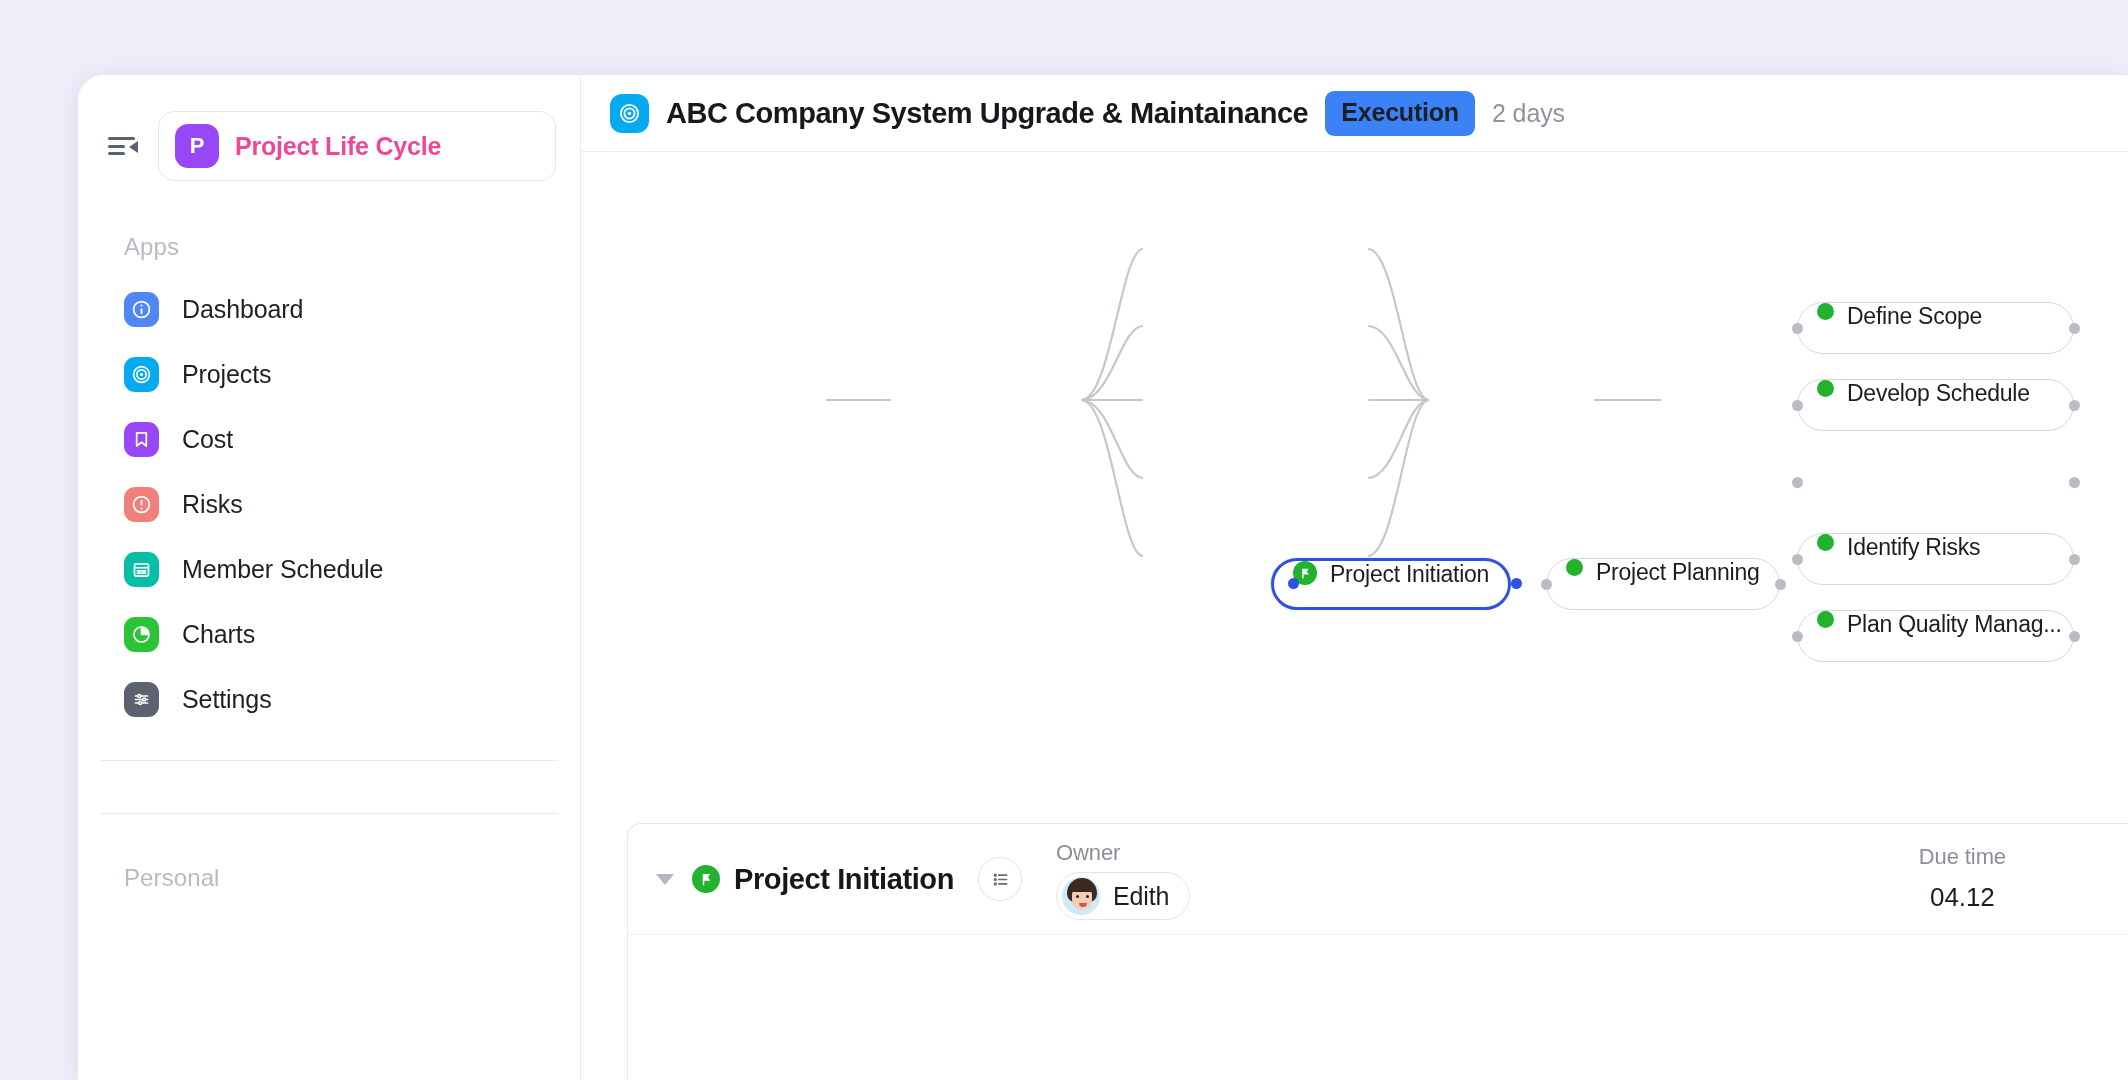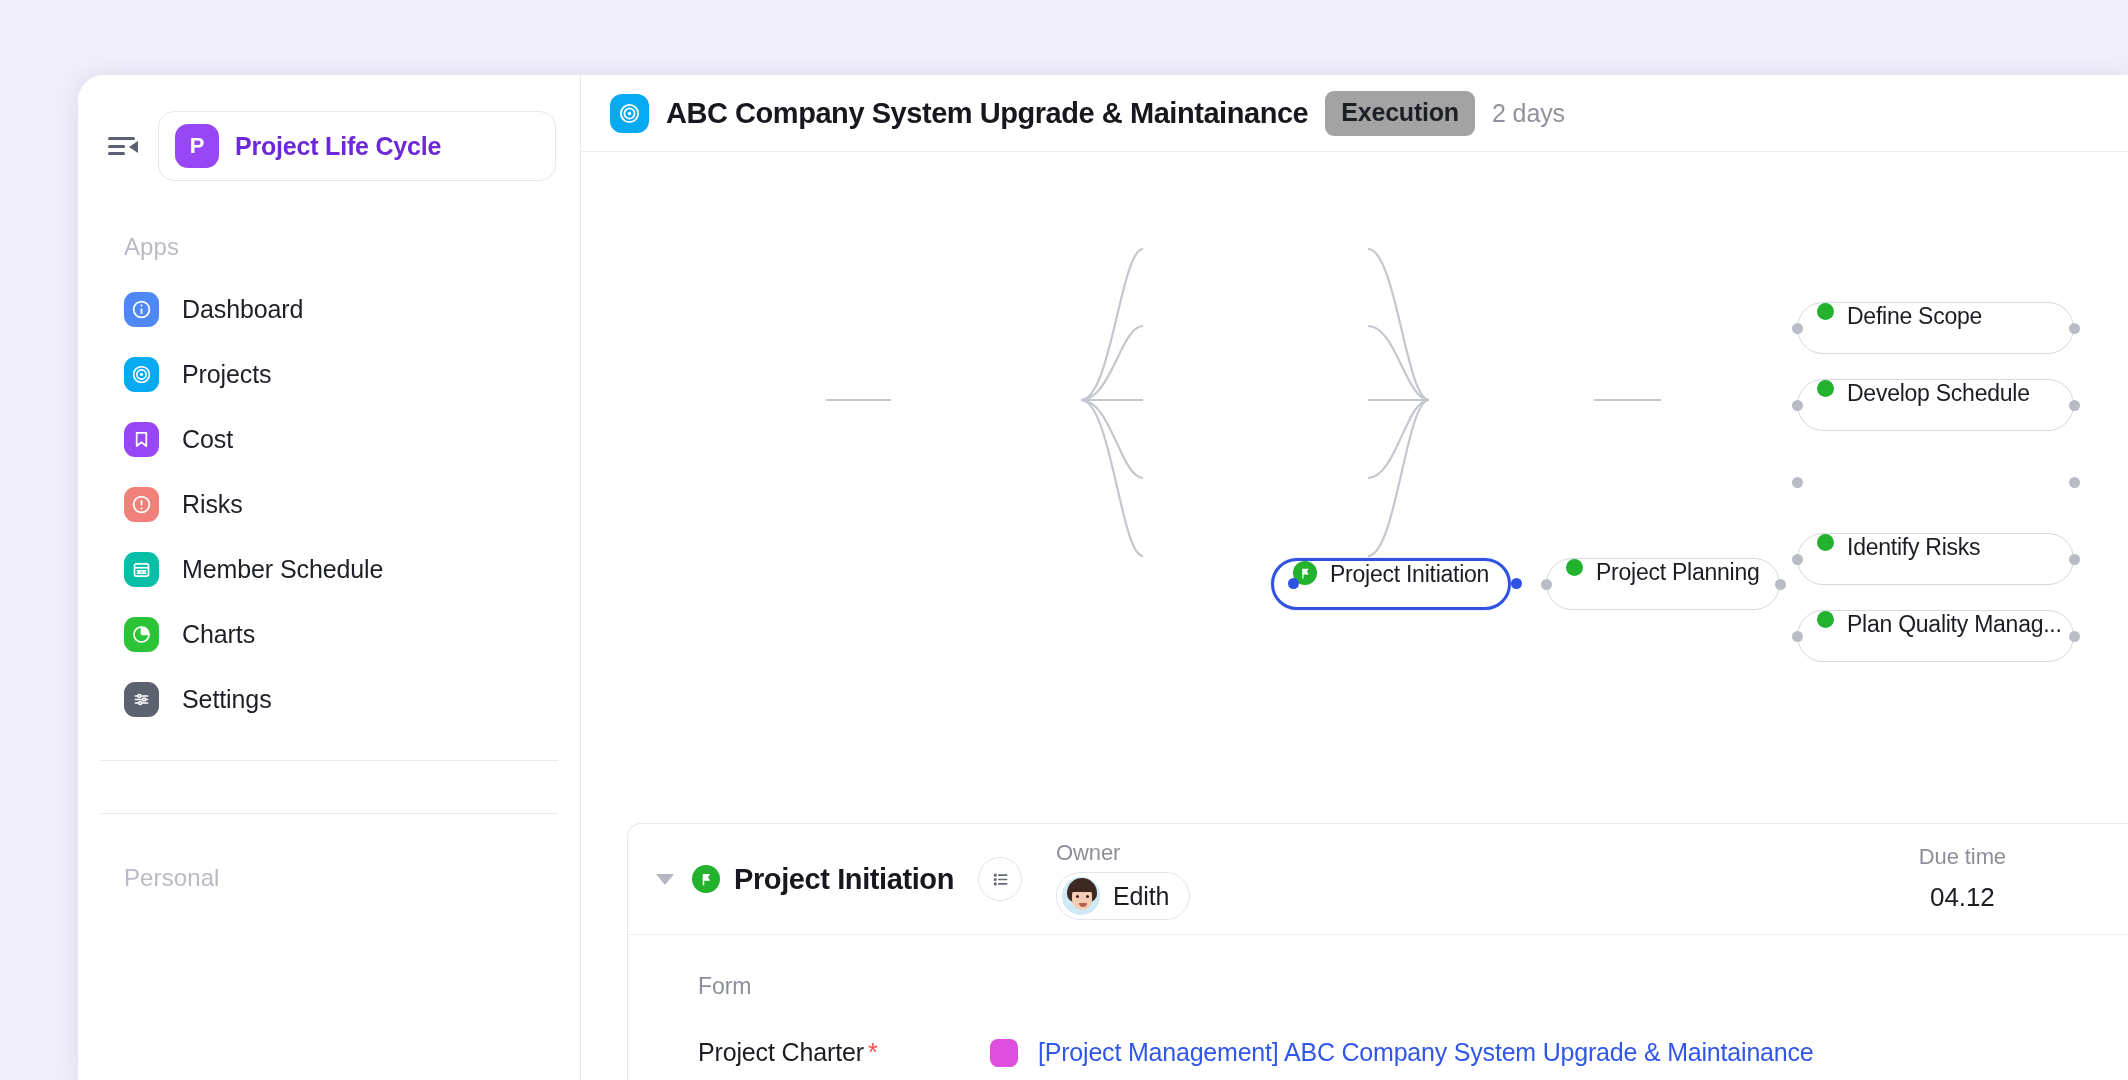--- a/index.html
+++ b/index.html
@@ -87,21 +87,21 @@
     border-radius: 13px;
     background: #9747f5;
     color: #fff;
     font-size: 22px;
     font-weight: bold;
     display: flex; align-items: center; justify-content: center;
     flex: 0 0 44px;
   }
   .ws-name {
     font-size: 25px;
-    color: #6d28d9;
+    color: #ec4899;
     font-weight: 600;
     letter-spacing: -0.2px;
     white-space: nowrap;
   }
 
   .section-label {
     font-size: 24px;
     color: #b9bac4;
     padding: 0 0 0 46px;
     letter-spacing: 0.1px;
@@ -168,21 +168,21 @@
     display: flex; align-items: center; justify-content: center;
   }
   .proj-title {
     font-size: 29px;
     font-weight: 700;
     color: #17181d;
     letter-spacing: -0.45px;
     white-space: nowrap;
   }
   .badge {
-    background: #a3a3a3;
+    background: #3b82f6;
     color: #1d1f26;
     font-size: 25px;
     font-weight: 700;
     padding: 7px 16px 9px;
     border-radius: 9px;
     letter-spacing: -0.2px;
     white-space: nowrap;
   }
   .days {
     font-size: 25px;
@@ -672,28 +672,16 @@
             <span class="owner-name">Edith</span>
           </span>
         </div>
 
         <div class="due-block">
           <div class="due-label">Due time</div>
           <div class="due-value">04.12</div>
         </div>
       </div>
 
-      <div class="form-section">
-        <div class="form-label">Form</div>
-        <div class="form-row">
-          <span class="field-name">
-            <span>Project Charter</span><span class="req">*</span>
-          </span>
-          <span class="file-chip">
-            <span class="file-ico"></span>
-            <span class="file-link">[Project Management] ABC Company System Upgrade &amp; Maintainance</span>
-          </span>
-        </div>
-      </div>
 
     </div>
   </section>
 </div>
 
 </body></html>

